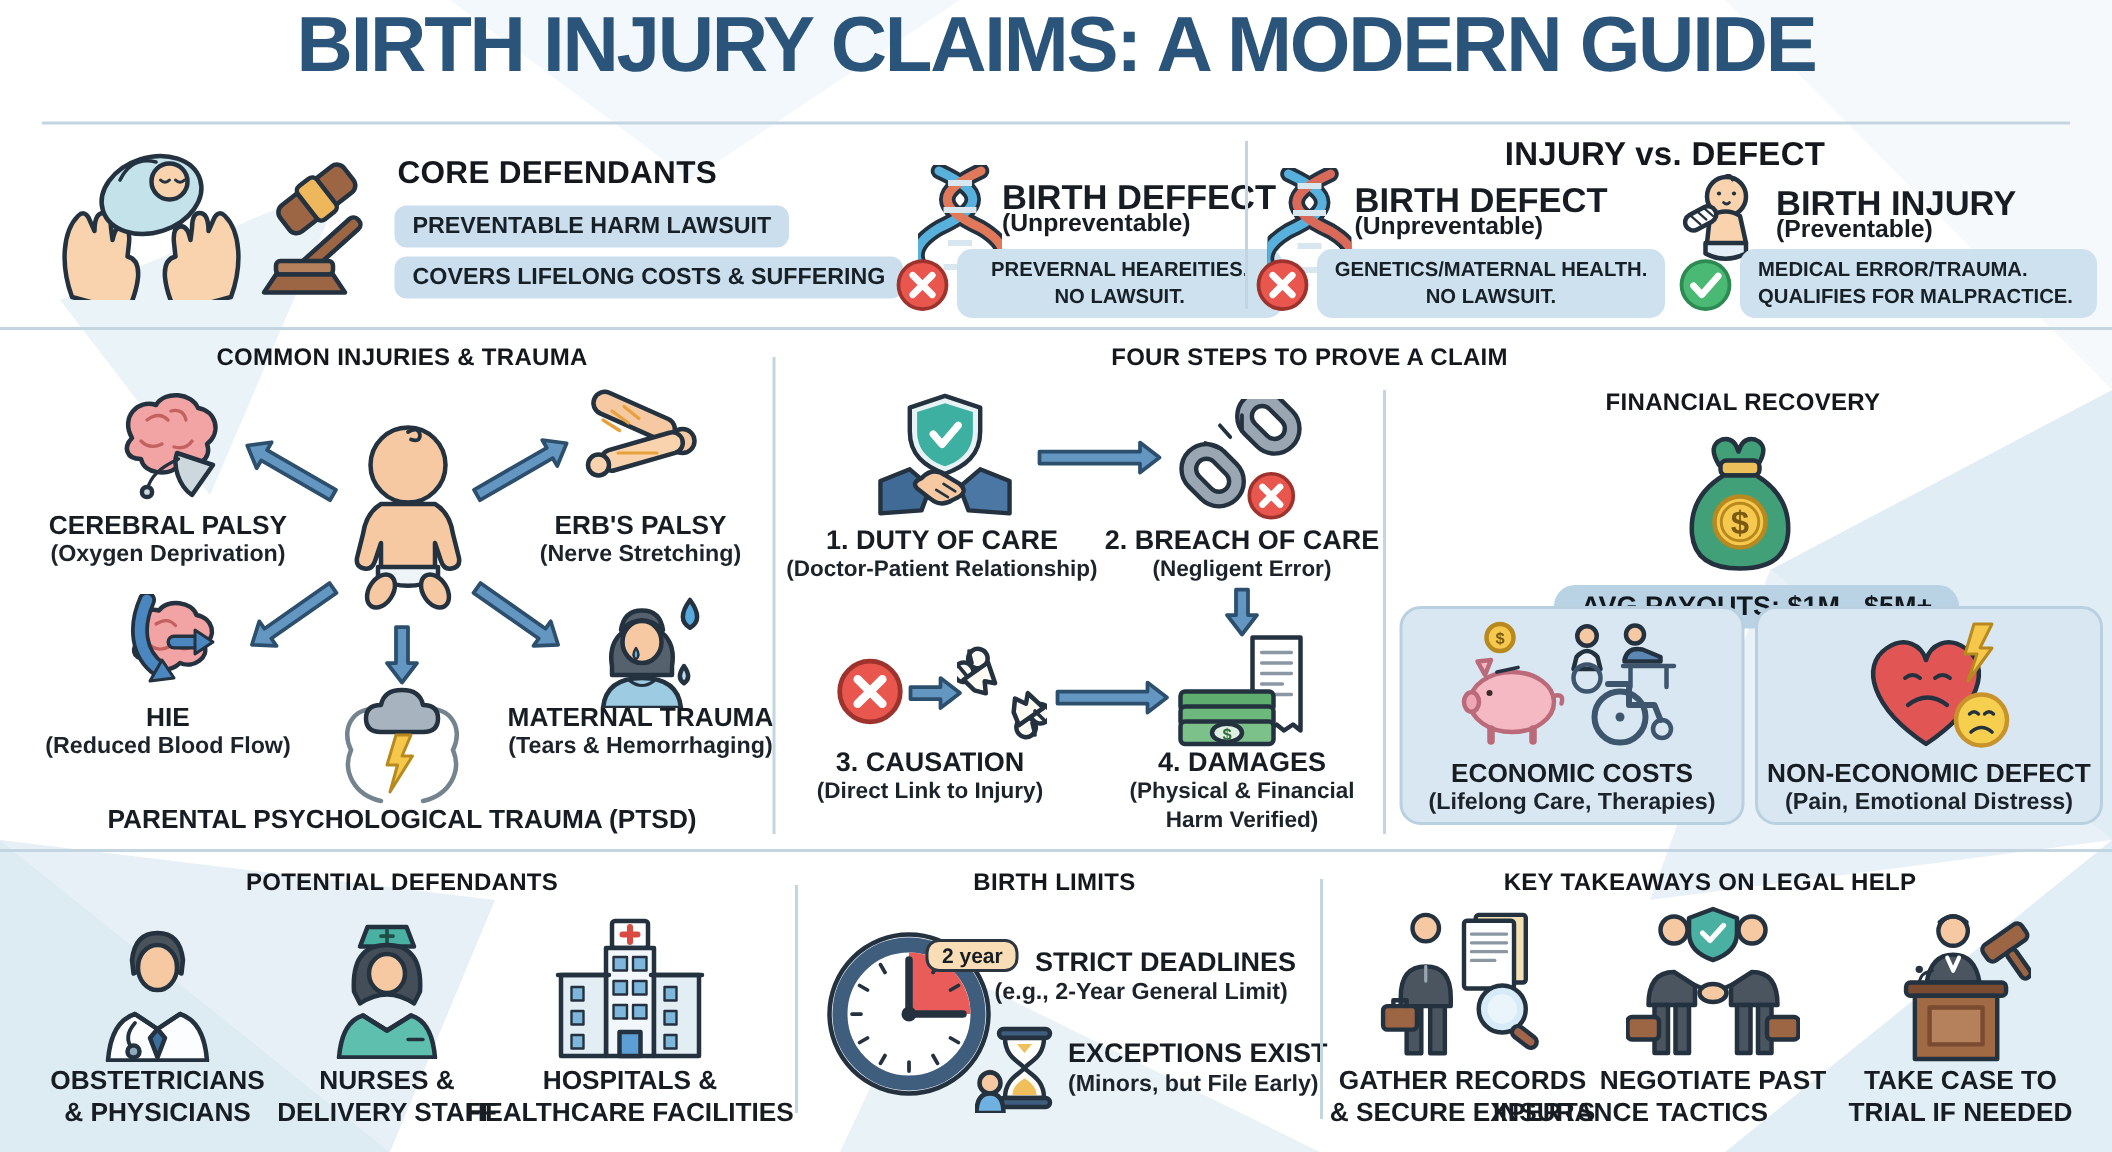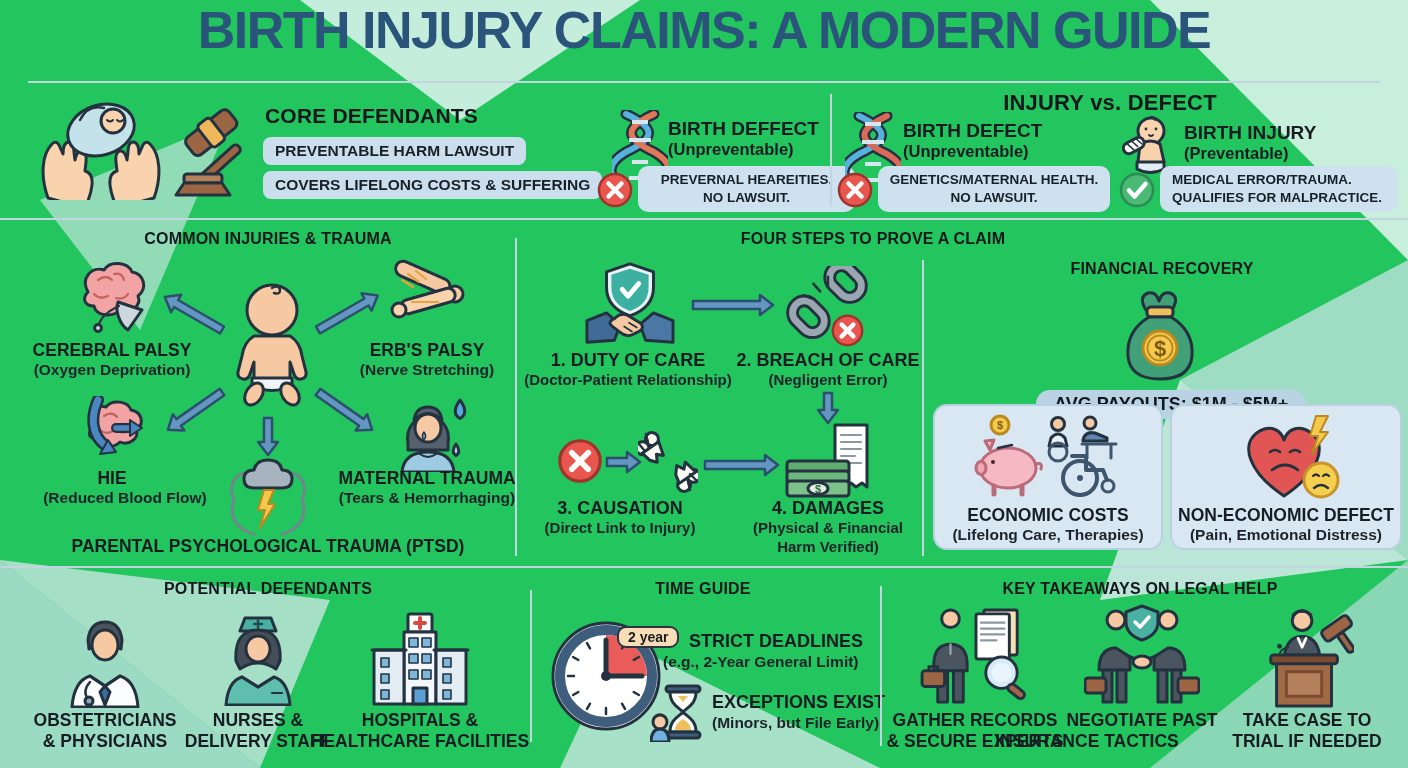--- a/index.html
+++ b/index.html
@@ -1,34 +1,34 @@
 <!DOCTYPE html>
 <html><head>
 <meta charset="utf-8">
 <style>
   * { box-sizing: border-box; margin: 0; padding: 0; }
   html,body { background:#dfe9f0; }
   .stage {
     position:relative; width:1408px; height:768px; overflow:hidden;
-    background:#22c55e; font-family:"Liberation Sans", sans-serif; color:#171d23;
+    background:#ffffff; font-family:"Liberation Sans", sans-serif; color:#171d23;
   }
   .abs { position:absolute; }
   .bgsvg { position:absolute; left:0; top:0; }
   .hline { position:absolute; height:2px; background:#c3d5e0; }
   .vline { position:absolute; width:2px; background:#c3d5e0; }
   .title { font-weight:bold; font-size:52px; letter-spacing:-1.5px; color:#2a547a; text-align:center; white-space:nowrap; }
   .sec-h { font-weight:bold; font-size:16px; letter-spacing:.2px; color:#14181d; text-align:center; white-space:nowrap; }
   .h-left { text-align:left; }
   .h-small { font-size:21px; }
   .pill { position:absolute; background:#cadeee; border-radius:8px; font-weight:bold; font-size:15.5px; padding:5px 12px; color:#182027; white-space:nowrap; }
   .note { position:absolute; background:#cee1ef; border-radius:10px; font-weight:bold; font-size:13.5px; line-height:1.32; text-align:center; padding:5px 8px; color:#182027; }
   .note.left { text-align:left; padding-left:12px; }
   .it { position:absolute; font-weight:bold; font-size:17.5px; text-align:center; white-space:nowrap; }
   .is { position:absolute; font-weight:600; font-size:15.5px; text-align:center; white-space:nowrap; color:#1c232a; }
-  .ct-title { font-weight:bold; font-size:19px; white-space:nowrap; }
+  .ct-title { font-weight:bold; font-size:23px; white-space:nowrap; }
   .ct-sub { font-weight:600; font-size:16.5px; white-space:nowrap; }
   .card { position:absolute; background:#d8e7f2; border:2px solid #b9d0e1; border-radius:14px; }
   .payout { position:absolute; background:#b9d3e5; border-radius:14px; font-weight:bold; font-size:18px; padding:4px 18px; white-space:nowrap; color:#12181e; }
   .badge2y { position:absolute; background:#f9ddb6; border:2.5px solid #2c3540; border-radius:9px; font-weight:bold; font-size:14px; padding:1px 9px; white-space:nowrap; }
   .wrap2 { white-space:normal; line-height:1.25; }
   svg .ol { stroke:#243240; stroke-width:3; stroke-linejoin:round; stroke-linecap:round; }
 </style>
 </head>
 <body>
 
@@ -196,21 +196,21 @@
       <path d="M32 20 q8 -5 13 1 M28 34 q6 5 13 1 M48 36 q7 2 10 -4" fill="none" stroke="#c2615f" stroke-width="2.2"></path>
     </g>
     <path d="M26 4 C18 22 20 40 34 50" stroke="#243240" stroke-width="12" fill="none" stroke-linecap="round"></path>
     <path d="M26 4 C18 22 20 40 34 50" stroke="#4a86c0" stroke-width="7" fill="none" stroke-linecap="round"></path>
     <polygon points="28,58 44,56 36,44" fill="#4a86c0" stroke="#243240" stroke-width="2" stroke-linejoin="round"></polygon>
     <path d="M44 32 h14" stroke="#243240" stroke-width="10" stroke-linecap="round"></path>
     <path d="M44 32 h14" stroke="#4a86c0" stroke-width="5.5" stroke-linecap="round"></path>
     <polygon points="58,24 70,32 58,40" fill="#4a86c0" stroke="#243240" stroke-width="2" stroke-linejoin="round"></polygon>
   </svg>
   <div class="it" style="left:17px;top:468px;width:190px;">HIE</div>
-  <div class="is" style="left:30px;top:489px;width:190px;">(Reduced Blood Flow)</div>
+  <div class="is" style="left:17px;top:489px;width:190px;">(Reduced Blood Flow)</div>
 
   <svg class="abs" style="left:390px;top:392px;" width="80" height="80" viewBox="0 0 80 80">
     <g class="ol" stroke-width="2.8">
       <path d="M18 52 C12 16 64 16 58 52 L58 58 H18 Z" fill="#55616c"></path>
       <ellipse cx="38" cy="36" rx="13" ry="14" fill="#f6c9a2"></ellipse>
       <path d="M24 28 q14 -13 28 0 q-2 -13 -14 -13 q-12 0 -14 13 z" fill="#55616c"></path>
       <path d="M34 40 q3.4 5 0 7.5 q-3.4 -2.5 0 -7.5 z" fill="#5fb0e2" stroke-width="1.5"></path>
       <path d="M12 80 q2 -20 26 -20 q24 0 26 20 z" fill="#9ccbe2"></path>
       <path d="M30 62 q8 6 16 0" fill="none" stroke-width="2"></path>
       <path d="M70 8 q9.5 13 0 18.5 q-9.5 -5.5 0 -18.5 z" fill="#57a9de"></path>
@@ -421,35 +421,35 @@
           <rect x="73" y="78" width="8" height="9"></rect>
       </g>
       <rect x="43" y="76" width="14" height="16" fill="#5b9fd4"></rect>
     </g>
   </svg>
   <div class="it" style="left:310px;top:710px;width:220px;">HOSPITALS &amp;</div>
   <div class="it" style="left:310px;top:731px;width:220px;">HEALTHCARE FACILITIES</div>
 
   <div class="vline" style="left:530px;top:590px;height:152px;"></div>
 
-  <div class="abs sec-h" style="left:553px;top:580px;width:300px;">TIME GUIDE</div>
+  <div class="abs sec-h" style="left:553px;top:580px;width:300px;">BIRTH LIMITS</div>
 
   <svg class="abs" style="left:550px;top:620px;" width="112" height="112" viewBox="0 0 112 112">
     <circle cx="56" cy="56" r="53" fill="#e9eef2" stroke="#243240" stroke-width="3"></circle>
     <circle cx="56" cy="56" r="46" fill="#fff" stroke="#3f5d7d" stroke-width="10"></circle>
     <path d="M56 56 L56 15 A41 41 0 0 1 97 56 Z" fill="#ea5c59"></path>
     <g stroke="#243240" stroke-width="2.5" stroke-linecap="round">
       <path d="M75 23.1 L72 28.3 M88.9 37 L83.7 40 M88.9 75 L83.7 72 M75 88.9 L72 83.7 M56 94 L56 88 M37 88.9 L40 83.7 M23.1 75 L28.3 72 M18 56 L24 56 M23.1 37 L28.3 40 M37 23.1 L40 28.3"></path>
     </g>
     <path d="M56 56 V20 M56 56 H92" stroke="#243240" stroke-width="5" stroke-linecap="round"></path>
     <circle cx="56" cy="56" r="5" fill="#243240"></circle>
   </svg>
   <div class="badge2y" style="left:617px;top:626px;">2 year</div>
 
-  <div class="it" style="left:656px;top:631px;width:240px;text-align:center;font-size:18px;">STRICT DEADLINES</div>
+  <div class="it" style="left:624px;top:631px;width:240px;text-align:right;font-size:18px;">STRICT DEADLINES</div>
   <div class="is" style="left:663px;top:653px;width:240px;text-align:left;font-size:15.5px;">(e.g., 2-Year General Limit)</div>
 
   <svg class="abs" style="left:650px;top:684px;" width="56" height="58" viewBox="0 0 56 58">
     <g class="ol" stroke-width="2.5">
       <rect x="16" y="2" width="34" height="6" rx="3" fill="#3f5d7d"></rect>
       <path d="M20 8 C20 21 30 24 33 28 C30 32 20 35 20 48 H46 C46 35 36 32 33 28 C36 24 46 21 46 8 Z" fill="#fdfdfb"></path>
       <path d="M25 46 h16 c0 -7 -8 -11 -8 -11 s-8 4 -8 11 z" fill="#eebf5a" stroke="none"></path>
       <path d="M28 12 h10 l-5 6 z" fill="#eebf5a" stroke="none"></path>
       <rect x="16" y="48" width="34" height="6" rx="3" fill="#3f5d7d"></rect>
       <path d="M4 34 q5 -6 11 -1" fill="none" stroke="#7c5336" stroke-width="3"></path>

